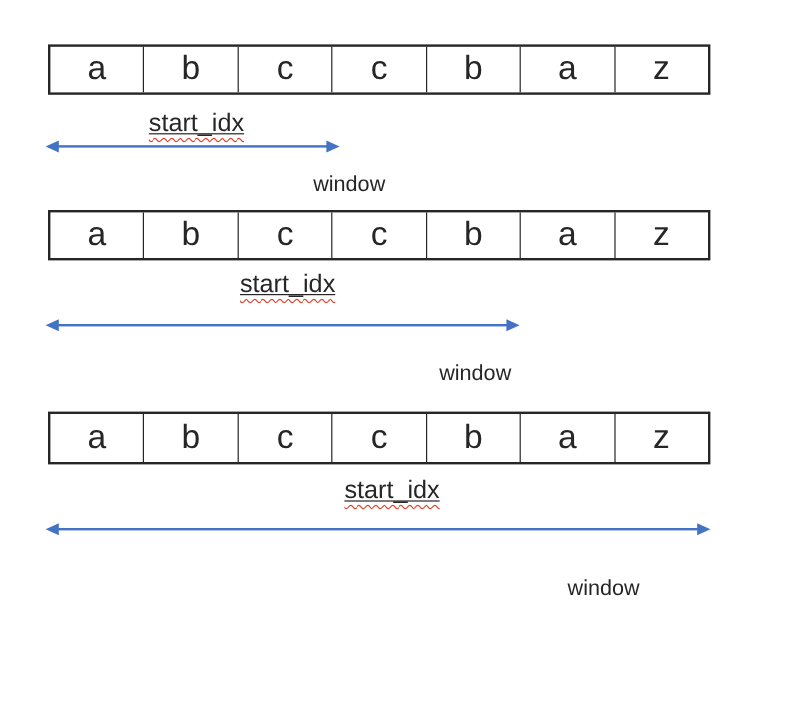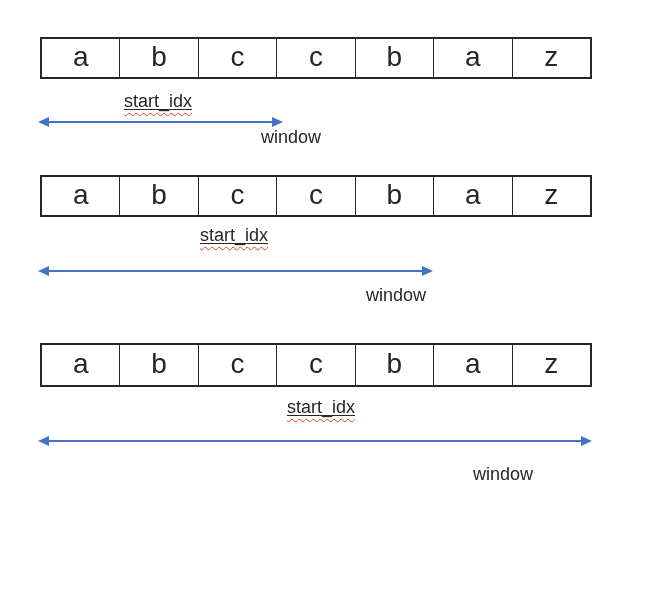--- a/index.html
+++ b/index.html
@@ -32,21 +32,21 @@
   .cell span {
     font-size:28px;
     line-height:1;
     color: var(--color-text, #262626);
     transform: translateY(-1px);
   }
 
   
   .start-label {
     position:absolute;
-    font-size:18px;
+    font-size:21px;
     white-space:nowrap;
     text-decoration: underline wavy var(--color-squiggle, #e0432b);
     text-decoration-thickness:1px;
     text-underline-offset:5px;
     text-decoration-skip-ink:none;
   }
   .start-label .u {
     text-decoration: underline solid var(--color-text, #262626);
     text-decoration-thickness:1px;
     text-underline-offset:2px;
@@ -66,20 +66,21 @@
     border-bottom:5px solid transparent;
   }
   .arrow .head-l { left:0;  border-right:11px solid var(--color-arrow, #4472c4); }
   .arrow .head-r { right:0; border-left:11px solid var(--color-arrow, #4472c4); }
 
   .window-label {
     position:absolute;
     font-size:18px;
     white-space:nowrap;
     color: var(--color-text, #262626);
+    margin-top: 16px;
   }
 </style>
 </head>
 <body>
 
 <div class="canvas">
 
   <div>
     <div class="array-table" style="top:37px;">
       <div class="cell">

